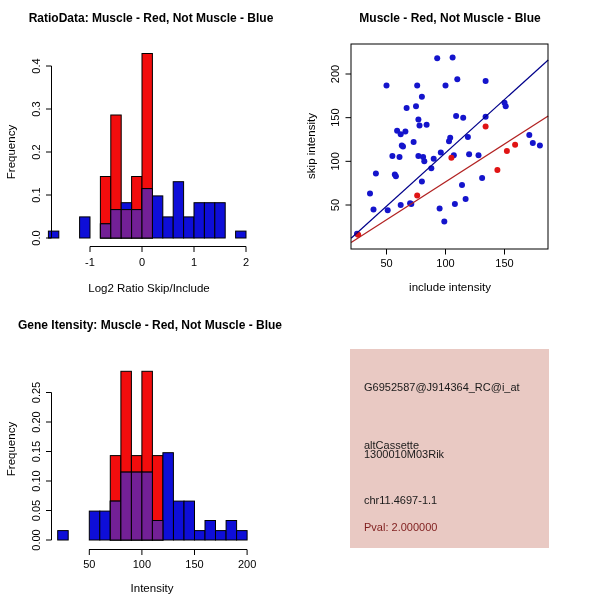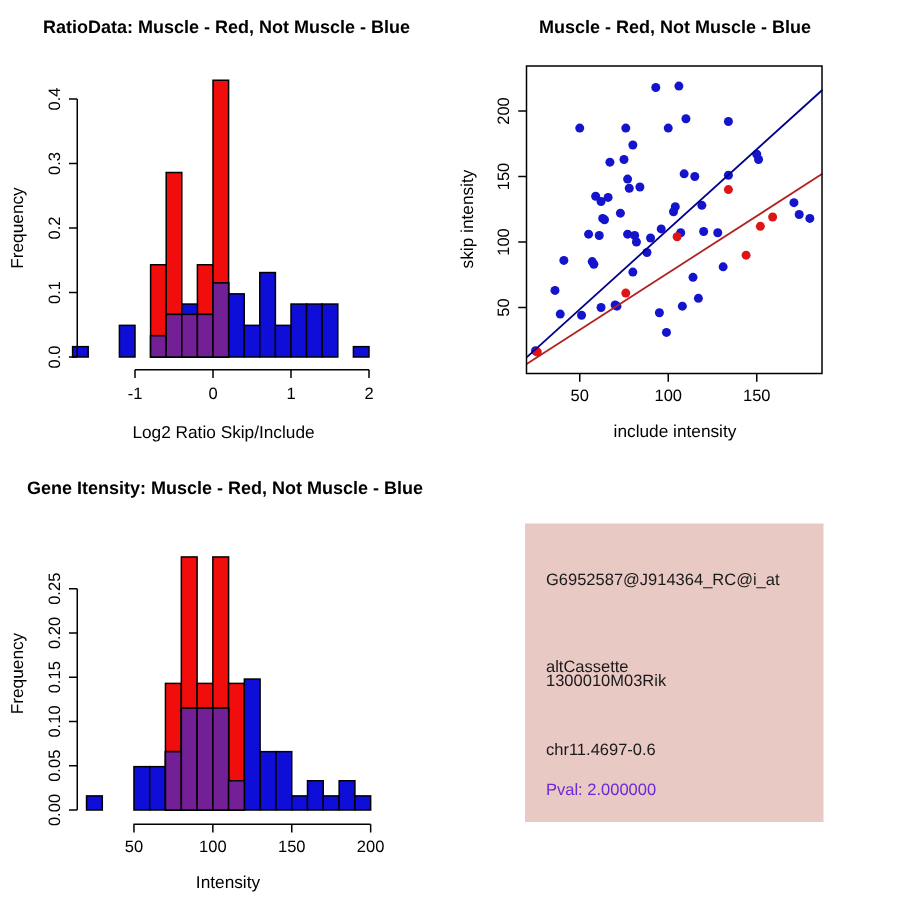--- a/index.html
+++ b/index.html
@@ -205,16 +205,16 @@
         <text x="152" y="592" text-anchor="middle" font-size="11.5" fill="#000000">Intensity</text>
         <text x="0" y="0" transform="translate(15,449) rotate(-90)" text-anchor="middle" font-size="11.5" fill="#000000">Frequency</text>
         <text x="150" y="329" text-anchor="middle" font-size="12" font-weight="bold" fill="#000000">Gene Itensity: Muscle - Red, Not Muscle - Blue</text>
       </g>
     </svg>
 
   <div class="infobox" style="background: rgb(233, 201, 195); color: rgb(26, 26, 26);">
     <div class="iline l0">G6952587@J914364_RC@i_at</div>
     <div class="iline l1">altCassette</div>
     <div class="iline l2">1300010M03Rik</div>
-    <div class="iline l3">chr11.4697-0.6</div>
-    <div class="iline l4" style="color: #6d28d9;">Pval: 2.000000</div>
+    <div class="iline l3">chr11.4697-1.1</div>
+    <div class="iline l4" style="color: #7f1d1d;">Pval: 2.000000</div>
   </div>
 </div>
 
 </body></html>

